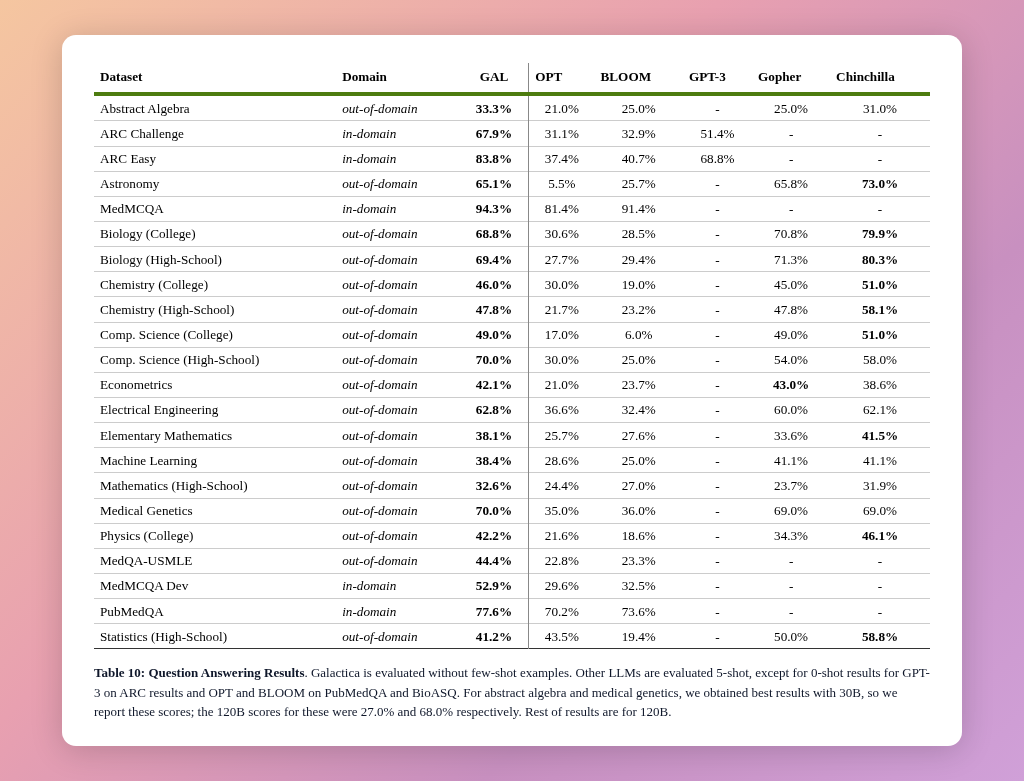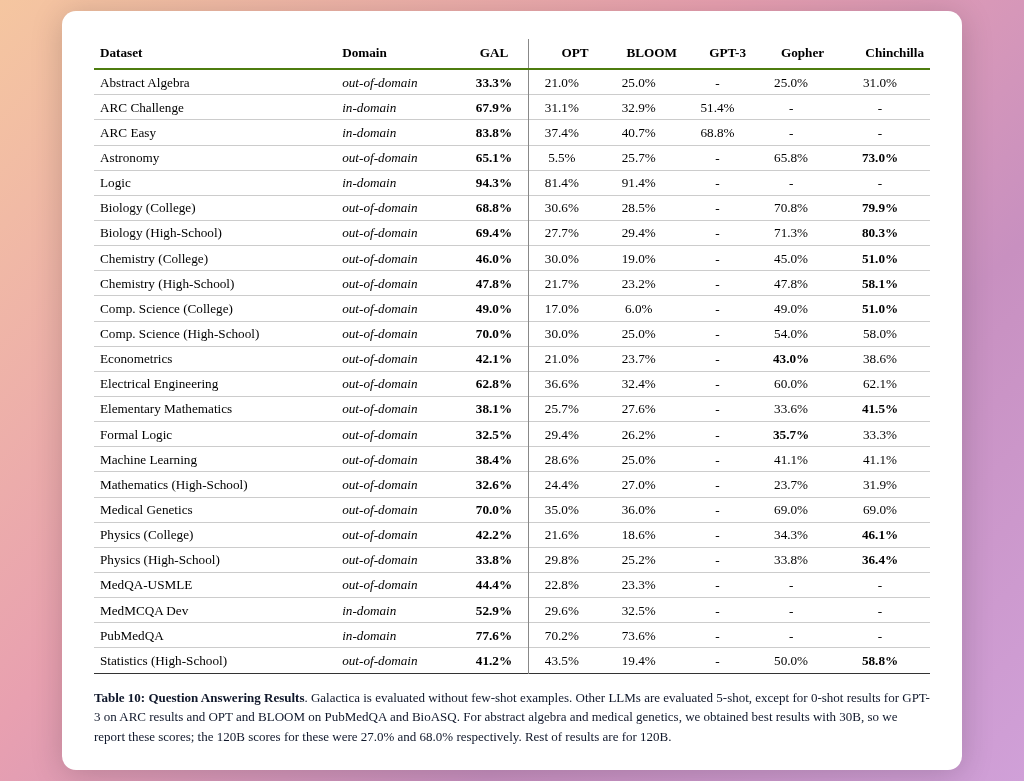--- a/index.html
+++ b/index.html
@@ -23,33 +23,33 @@
     }
 
     table {
       width: 100%;
       border-collapse: collapse;
       font-size: 13.2px;
       line-height: 1.45;
     }
 
     thead tr {
-      border-bottom: 2px solid #4d7c0f;
+      border-bottom: 4px solid #4d7c0f;
     }
 
     thead th {
       font-weight: bold;
       font-family: Georgia, serif;
       padding: 4px 6px 6px 6px;
       text-align: left;
       white-space: nowrap;
     }
 
     thead th.num {
-      text-align: right;
+      text-align: left;
     }
 
     thead th.gal-sep {
       border-right: 1px solid #888;
       text-align: center;
     }
 
     tbody tr {
       border-bottom: 0.5px solid #ccc;
     }
@@ -145,21 +145,21 @@
       <td class="dataset">Astronomy</td>
       <td class="domain">out-of-domain</td>
       <td class="gal-sep">65.1%</td>
       <td>5.5%</td>
       <td>25.7%</td>
       <td>-</td>
       <td class="">65.8%</td>
       <td class="bold">73.0%</td>
     </tr>
         <tr>
-      <td class="dataset">Logic</td>
+      <td class="dataset">MedMCQA</td>
       <td class="domain">in-domain</td>
       <td class="gal-sep bold">94.3%</td>
       <td>81.4%</td>
       <td>91.4%</td>
       <td>-</td>
       <td class="">-</td>
       <td class="">-</td>
     </tr>
         <tr>
       <td class="dataset">Biology (College)</td>
@@ -245,30 +245,20 @@
       <td class="dataset">Elementary Mathematics</td>
       <td class="domain">out-of-domain</td>
       <td class="gal-sep">38.1%</td>
       <td>25.7%</td>
       <td>27.6%</td>
       <td>-</td>
       <td class="">33.6%</td>
       <td class="bold">41.5%</td>
     </tr>
         <tr>
-      <td class="dataset">Formal Logic</td>
-      <td class="domain">out-of-domain</td>
-      <td class="gal-sep">32.5%</td>
-      <td>29.4%</td>
-      <td>26.2%</td>
-      <td>-</td>
-      <td class="bold">35.7%</td>
-      <td class="">33.3%</td>
-    </tr>
-        <tr>
       <td class="dataset">Machine Learning</td>
       <td class="domain">out-of-domain</td>
       <td class="gal-sep">38.4%</td>
       <td>28.6%</td>
       <td>25.0%</td>
       <td>-</td>
       <td class="">41.1%</td>
       <td class="">41.1%</td>
     </tr>
         <tr>
@@ -293,30 +283,20 @@
     </tr>
         <tr>
       <td class="dataset">Physics (College)</td>
       <td class="domain">out-of-domain</td>
       <td class="gal-sep">42.2%</td>
       <td>21.6%</td>
       <td>18.6%</td>
       <td>-</td>
       <td class="">34.3%</td>
       <td class="bold">46.1%</td>
-    </tr>
-        <tr>
-      <td class="dataset">Physics (High-School)</td>
-      <td class="domain">out-of-domain</td>
-      <td class="gal-sep">33.8%</td>
-      <td>29.8%</td>
-      <td>25.2%</td>
-      <td>-</td>
-      <td class="">33.8%</td>
-      <td class="bold">36.4%</td>
     </tr>
         <tr>
       <td class="dataset">MedQA-USMLE</td>
       <td class="domain">out-of-domain</td>
       <td class="gal-sep">44.4%</td>
       <td>22.8%</td>
       <td>23.3%</td>
       <td>-</td>
       <td class="">-</td>
       <td class="">-</td>

